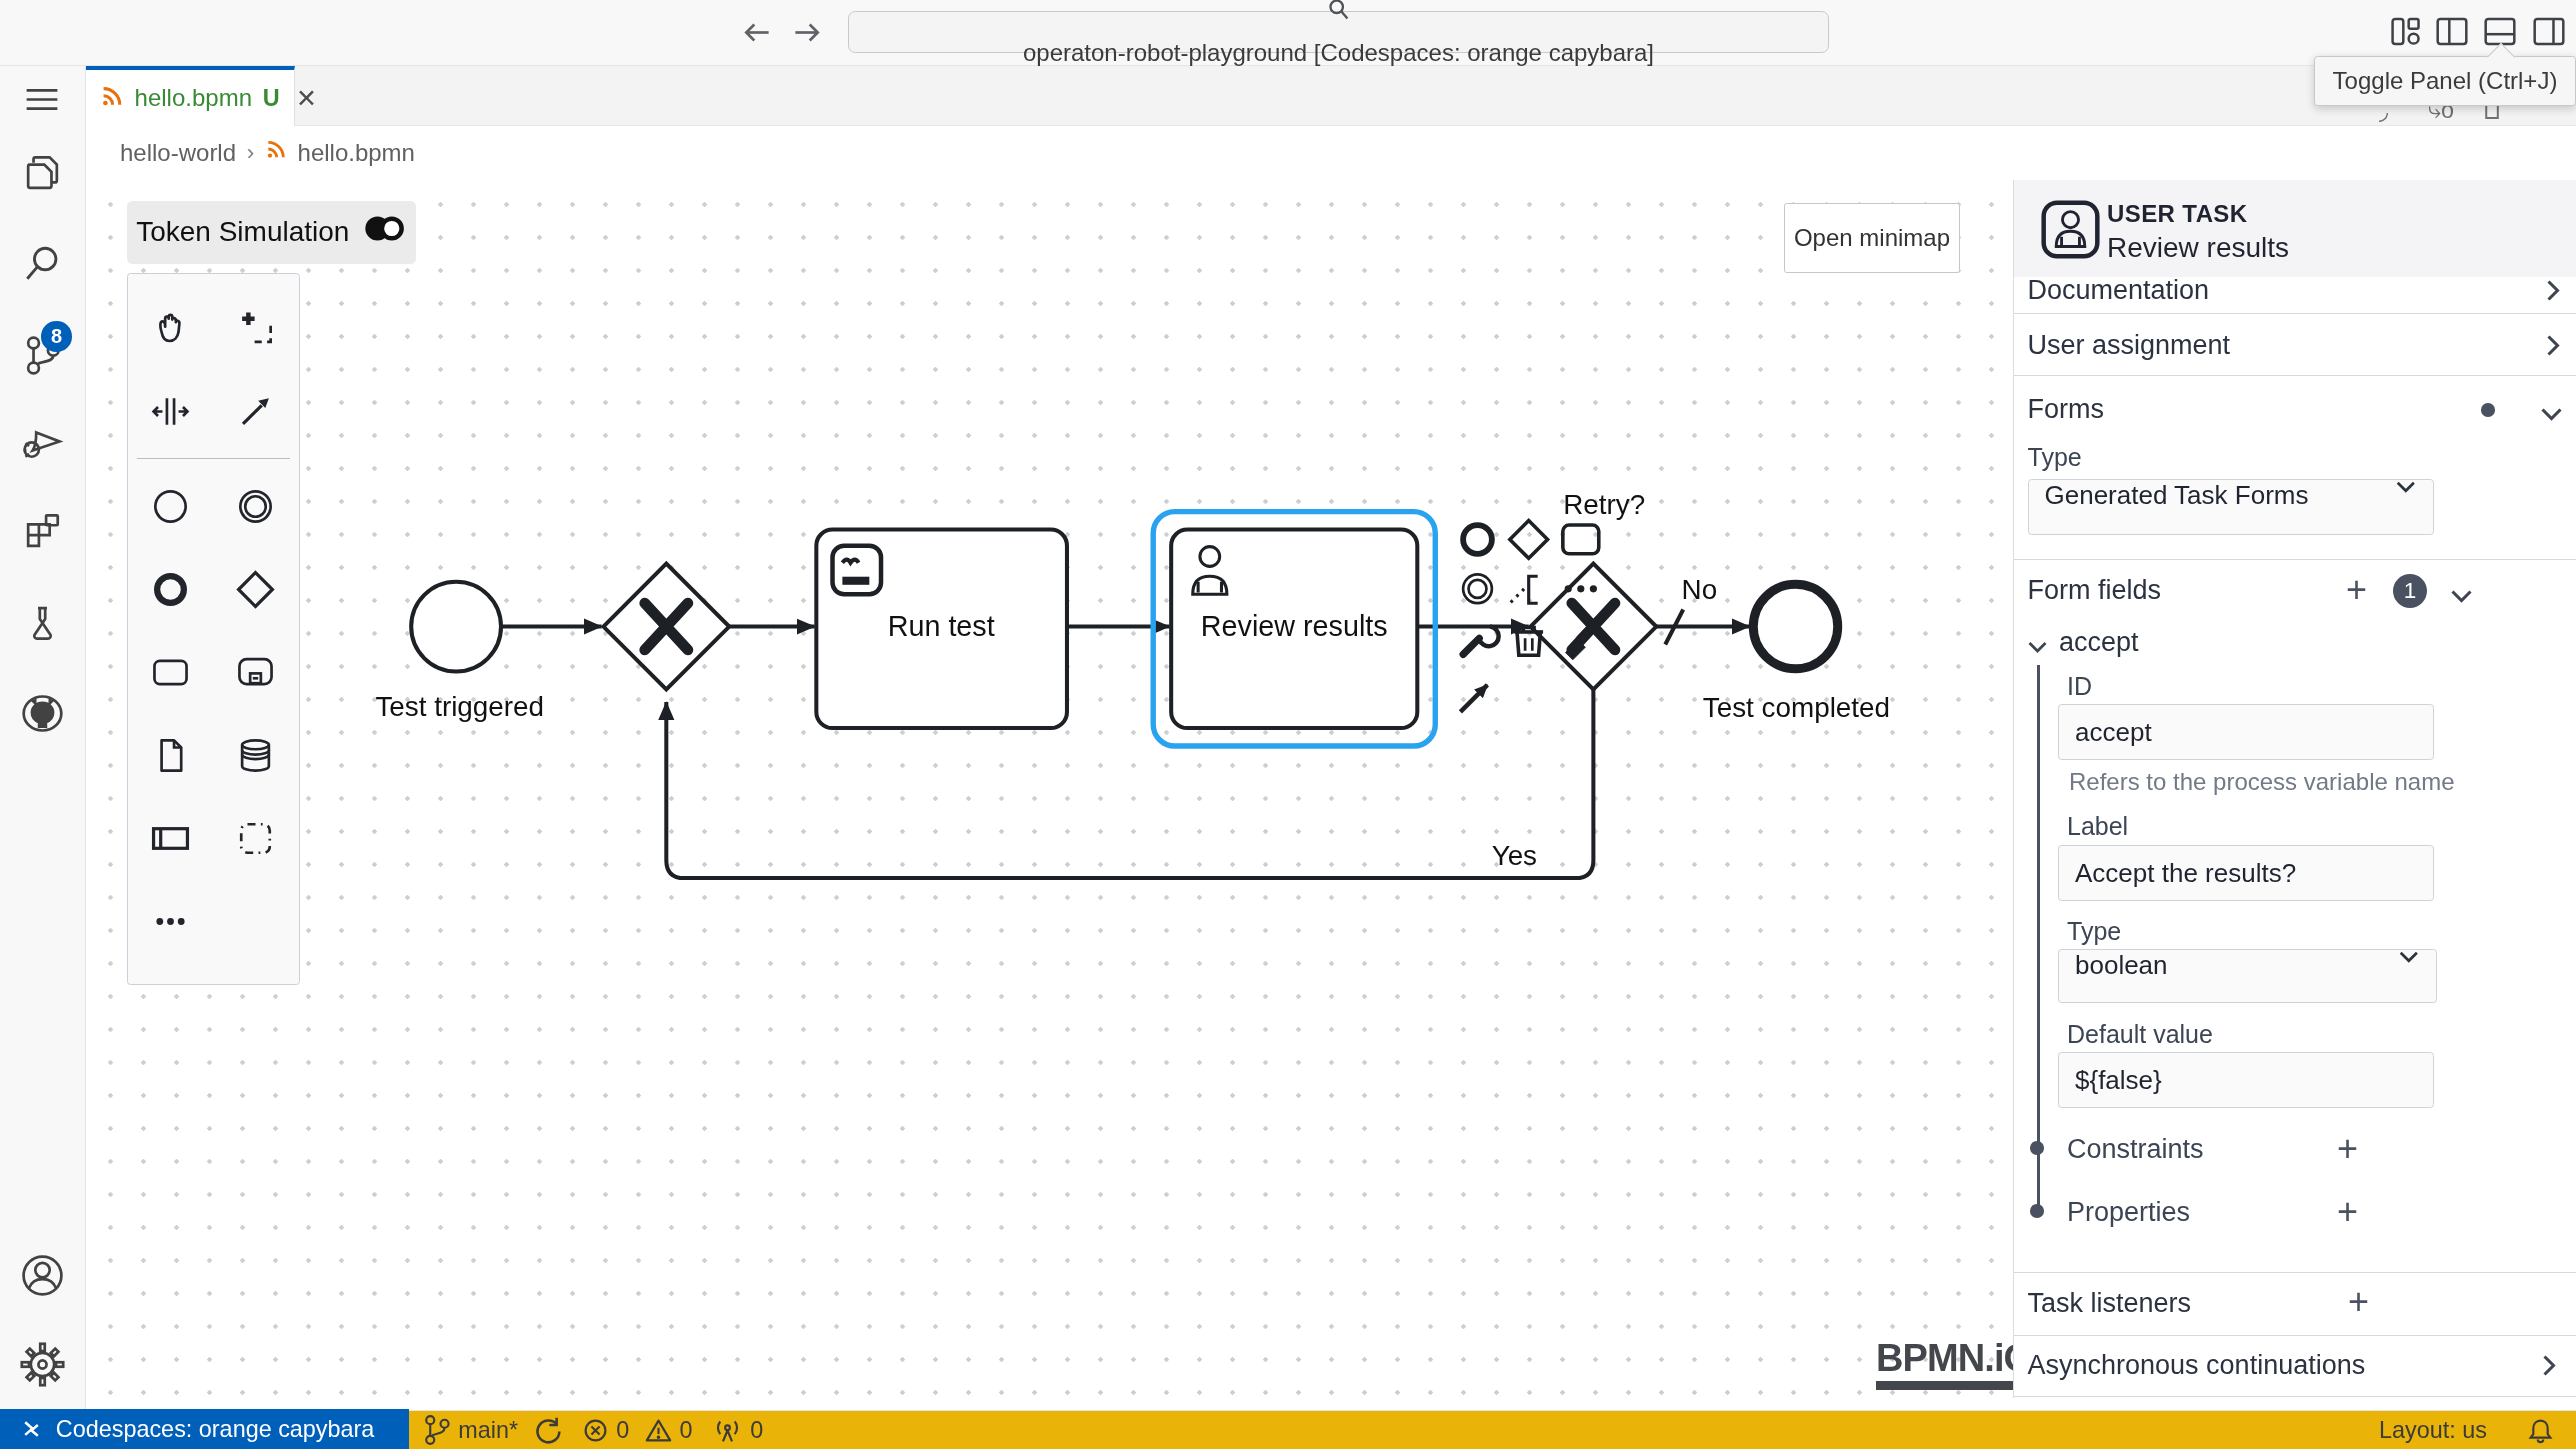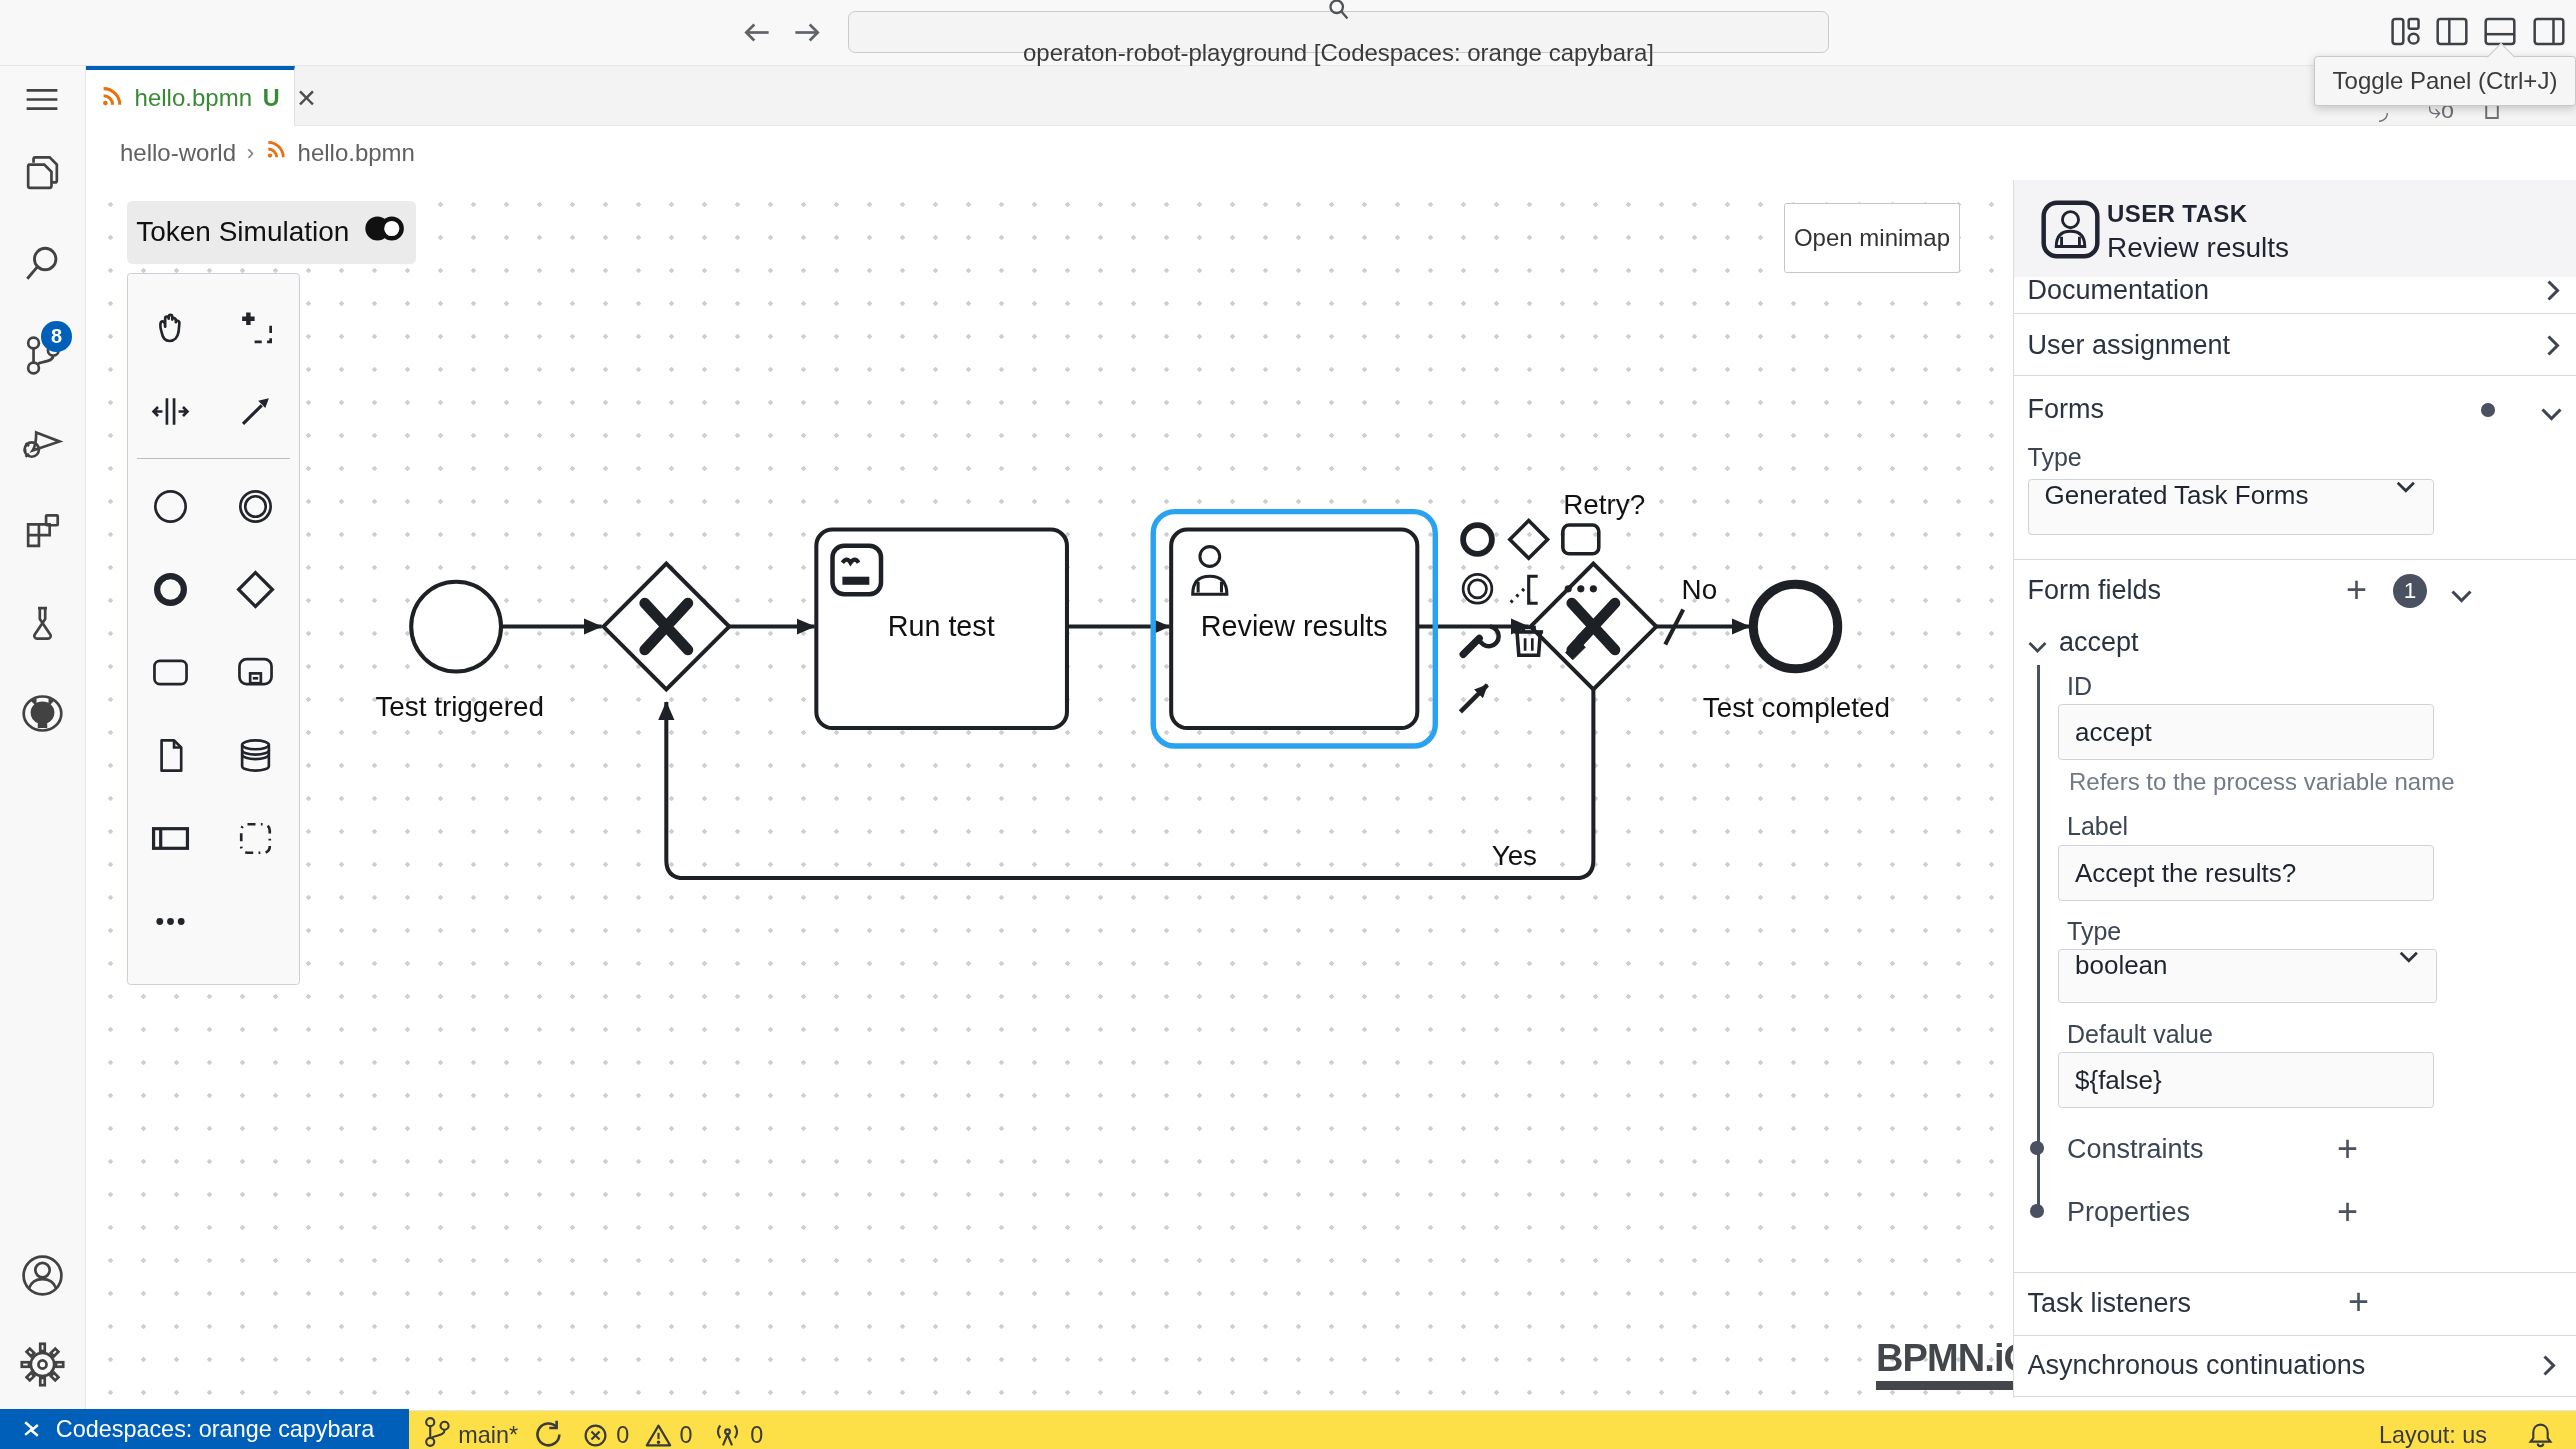--- a/index.html
+++ b/index.html
@@ -100,25 +100,25 @@
   .hint { position:absolute; left:55px; font-size:24px; color:#717a86; }
   .dot { position:absolute; width:13.5px; height:13.5px; border-radius:50%; background:#4a5160; }
   #fieldline { position:absolute; left:22.5px; top:485px; width:3.6px; height:548px;
     background:#4a5160; }
   .badge { position:absolute; width:34px; height:34px; border-radius:50%;
     background:#4a5160; color:#fff; font-size:22.5px; display:flex;
     align-items:center; justify-content:center; }
 
   
   #statusbar { position:absolute; left:0; top:1410px; width:2576px; height:40px;
-    background:#fde047; border-top:1.8px solid #e5e5e5; z-index:50; font-size:23.4px; }
+    background:#eab308; border-top:1.8px solid #e5e5e5; z-index:50; font-size:23.4px; }
   #remote-chunk { position:absolute; left:0; top:-1.8px; width:409px; height:41px;
     background:#005fb8; color:#fff; display:flex; align-items:center; gap:10.8px;
     padding-left:18px; }
-  .sitem { position:absolute; top:0; height:38px; display:flex; align-items:flex-end;
+  .sitem { position:absolute; top:0; height:38px; display:flex; align-items:center;
     gap:7.2px; color:#3b3b3b; }
   .sitem svg { stroke:#3b3b3b; fill:none; stroke-width:2.4; }
 </style>
 </head>
 <body>
 
 <div id="titlebar">
   <div class="navarrow" style="left:737px">
     <svg width="34" height="31" viewBox="0 0 38 34">
         <g stroke="#5f6368" stroke-width="3" fill="none">

